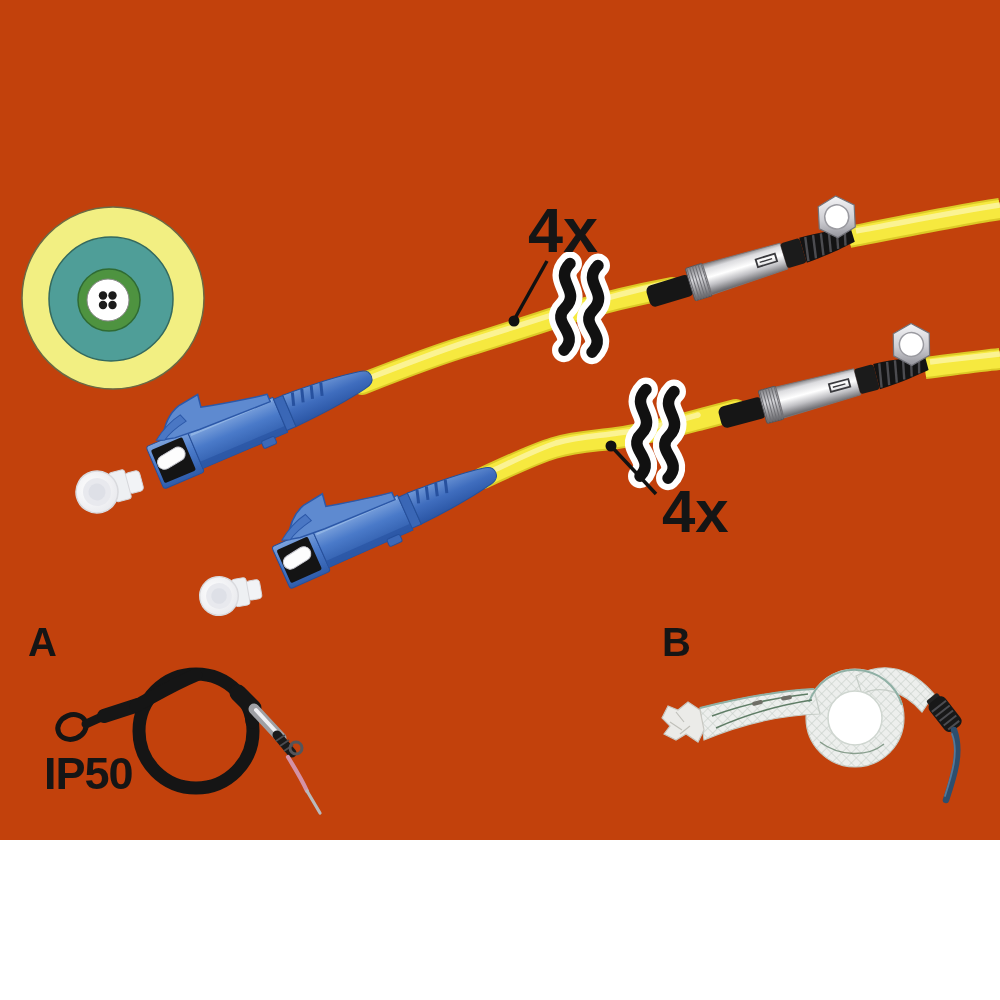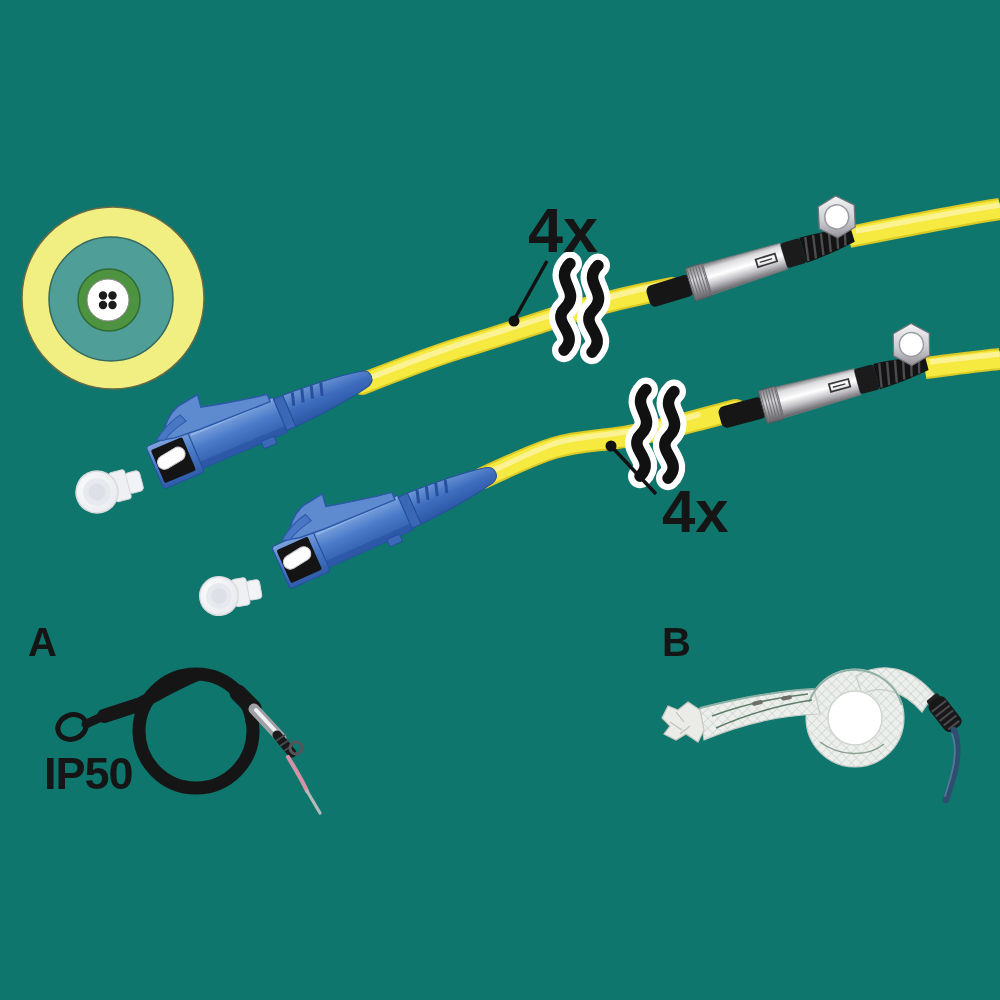--- a/index.html
+++ b/index.html
@@ -1,16 +1,16 @@
 <!DOCTYPE html>
 <html><head>
 <meta charset="utf-8">
 <style>
   html,body{margin:0;padding:0;background:#ffffff;}
-  .stage{position:relative;width:1000px;height:1000px;background:#0f766e;overflow:hidden;
+  .stage{position:relative;width:1000px;height:840px;background:#c2410c;overflow:hidden;
          font-family:"Liberation Sans",sans-serif;}
   svg{display:block;}
   text{font-family:"Liberation Sans",sans-serif;font-weight:bold;}
   .qty-label{font-size:63px;}
   .qty-label-2{font-size:60px;}
   .variant-label{font-size:40px;}
   .rating-label{font-size:45px;letter-spacing:-1px;}
 </style>
 </head>
 <body>

